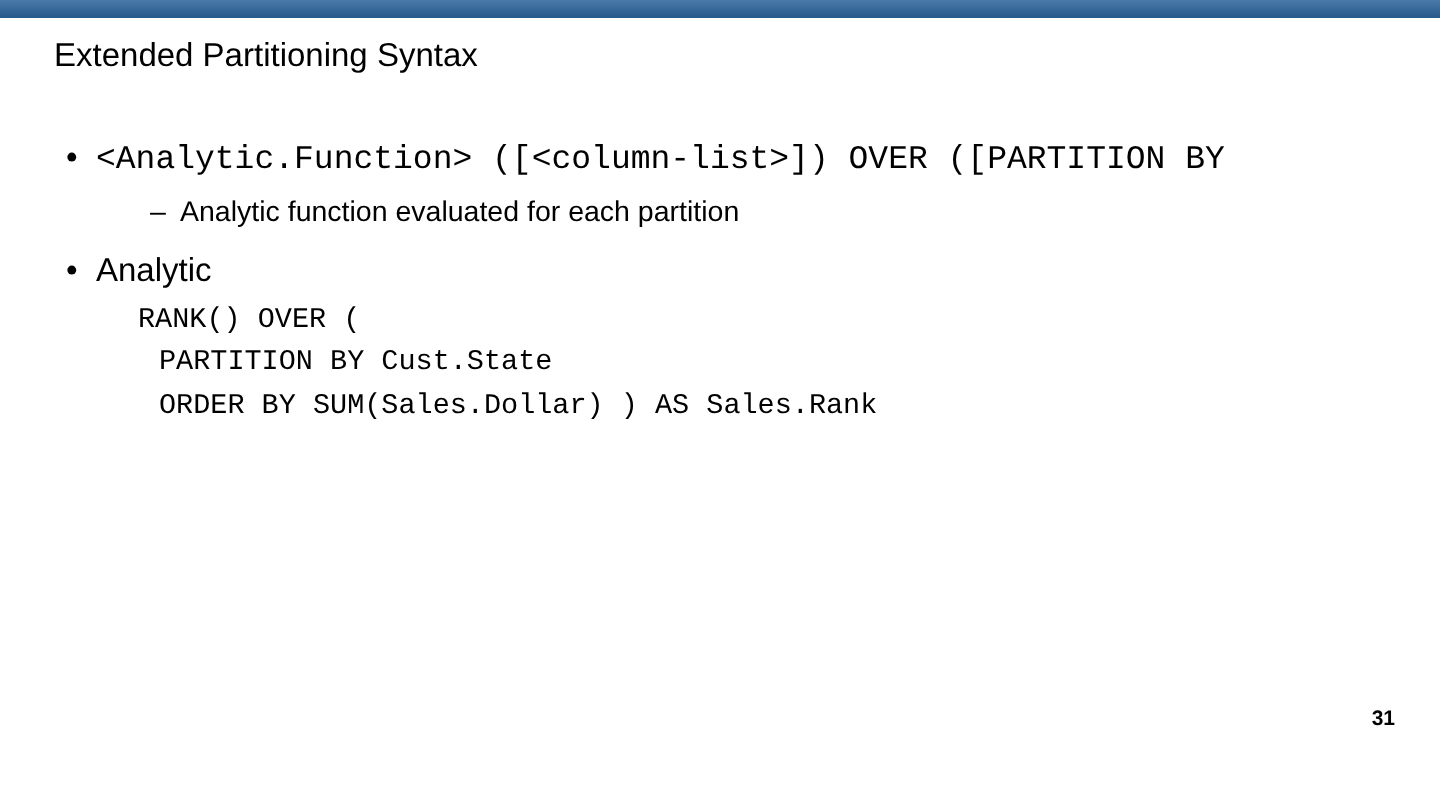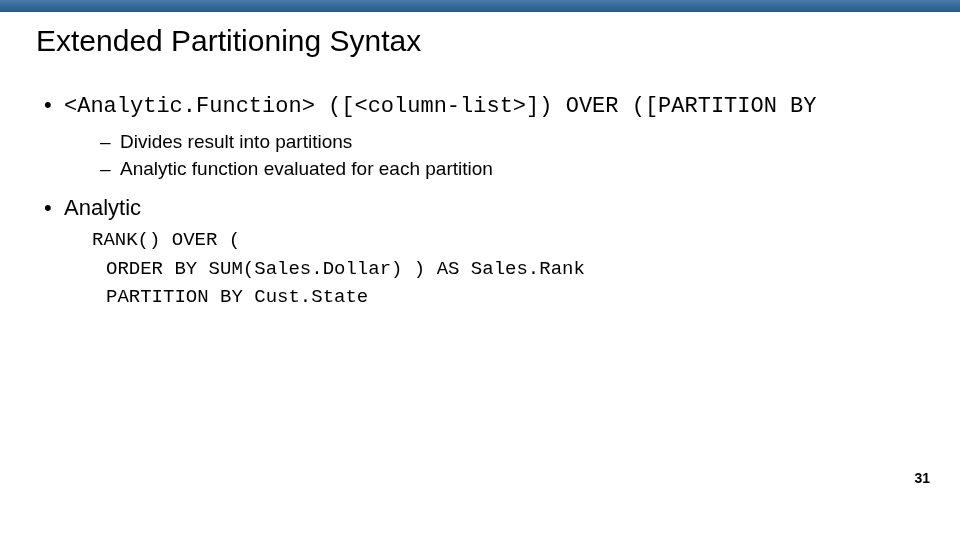--- a/index.html
+++ b/index.html
@@ -18,21 +18,21 @@
     top: 0;
     left: 0;
     width: 960px;
     height: 12px;
     background: linear-gradient(to bottom, #4a7aa8 0%, #255a8c 100%);
   }
   .title {
     position: absolute;
     top: 24px;
     left: 36px;
-    font-size: 30px;
+    font-size: 22px;
     font-weight: 400;
     color: #000;
   }
   .content {
     position: absolute;
     top: 78px;
     left: 24px;
     width: 912px;
   }
   ul.bullets {
@@ -99,28 +99,27 @@
 
 <div class="topbar"></div>
 
 <div class="title">Extended Partitioning Syntax</div>
 
 <div class="content">
   <ul class="bullets">
     <li>
       <span class="code">&lt;Analytic.Function&gt; ([&lt;column-list&gt;]) OVER ([PARTITION BY</span><br>
       <ul class="sub">
-        <li>Divides result into partitions</li>
         <li>Analytic function evaluated for each partition</li>
       </ul>
     </li>
     <li>
       <span>Analytic</span>
       <div class="example-block">
         <div>RANK() OVER (</div>
+        <div class="example-line-indent">PARTITION BY Cust.State</div>
         <div class="example-line-indent">ORDER BY SUM(Sales.Dollar) ) AS Sales.Rank</div>
-        <div class="example-line-indent">PARTITION BY Cust.State</div>
       </div>
     </li>
   </ul>
 </div>
 
 <div class="page-number">31</div>
 
 </body></html>

